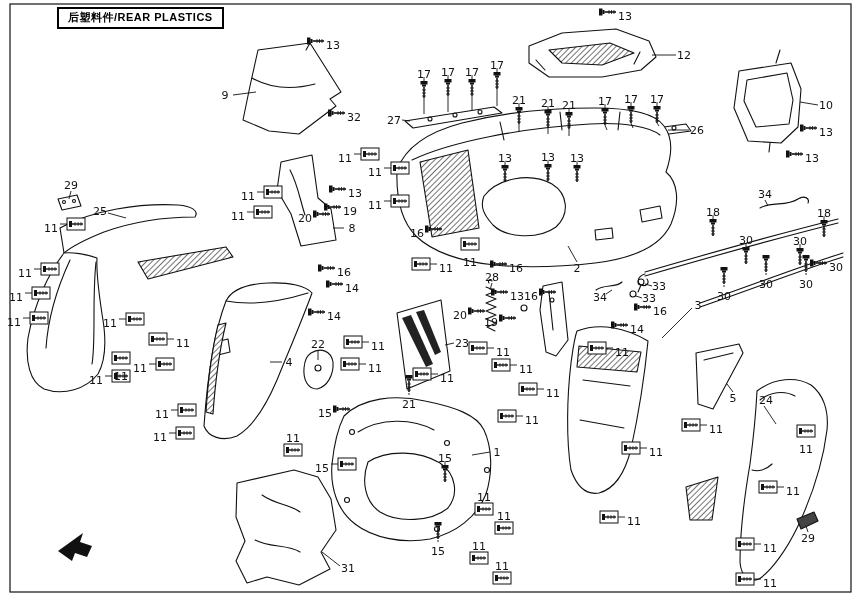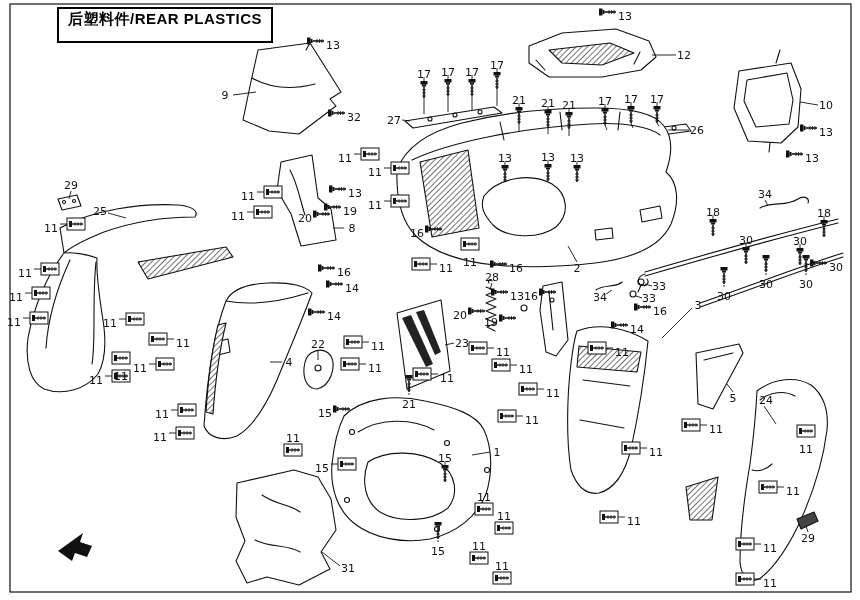--- a/index.html
+++ b/index.html
@@ -2,22 +2,22 @@
 <html><head>
 <meta charset="utf-8">
 <style>
   html,body{margin:0;padding:0;}
   body{
     width:860px;height:600px;background:#ffffff;position:relative;overflow:hidden;
     font-family:"Liberation Sans", sans-serif;
   }
   .title-box{
     position:absolute;left:57px;top:7px;z-index:2;
-    border:2px solid #000;padding:1px 9px 12px 9px;background:#fff;
-    font-weight:bold;font-size:15px;color:#000;letter-spacing:0.5px;
+    border:2px solid #000;padding:1px 9px 2px 9px;background:#fff;
+    font-weight:bold;font-size:11px;color:#000;letter-spacing:0.5px;
     font-family:"Liberation Sans", sans-serif;
   }
   svg{position:absolute;left:0;top:0;}
   #annot text{
     font-family:"DejaVu Sans", sans-serif;
     font-size:11px;fill:#111;
   }
 </style>
 </head>
 <body>

